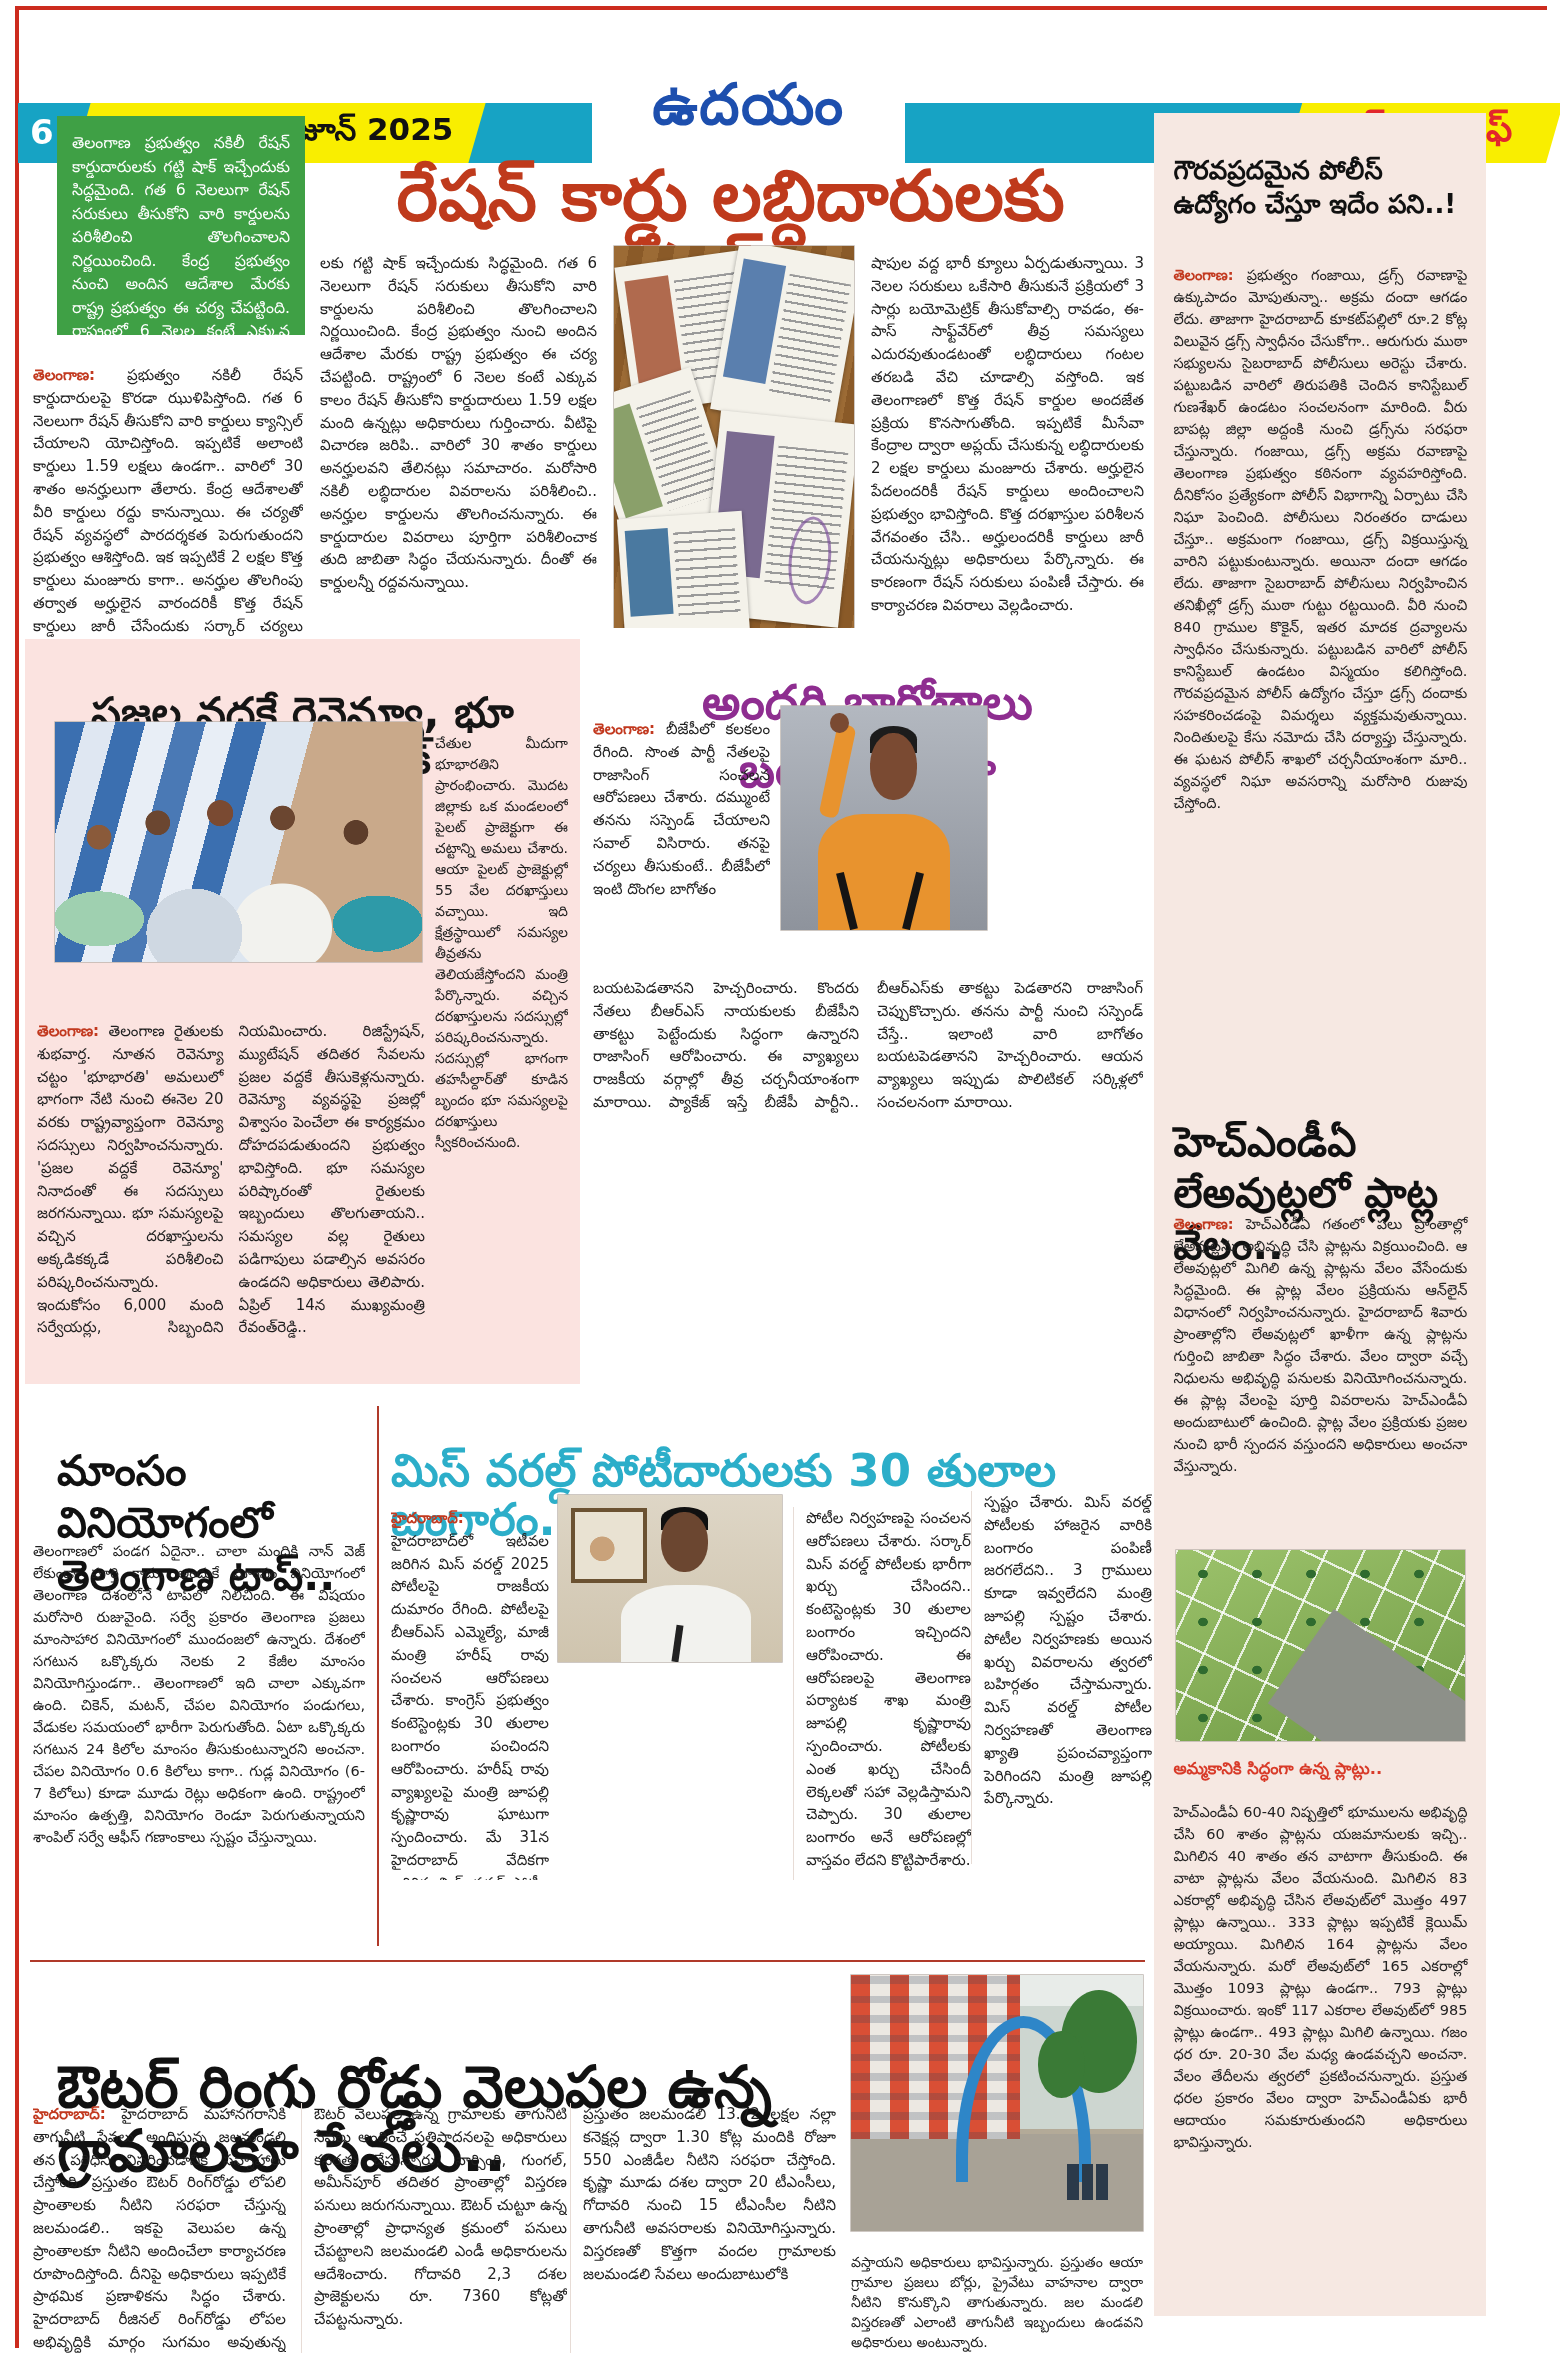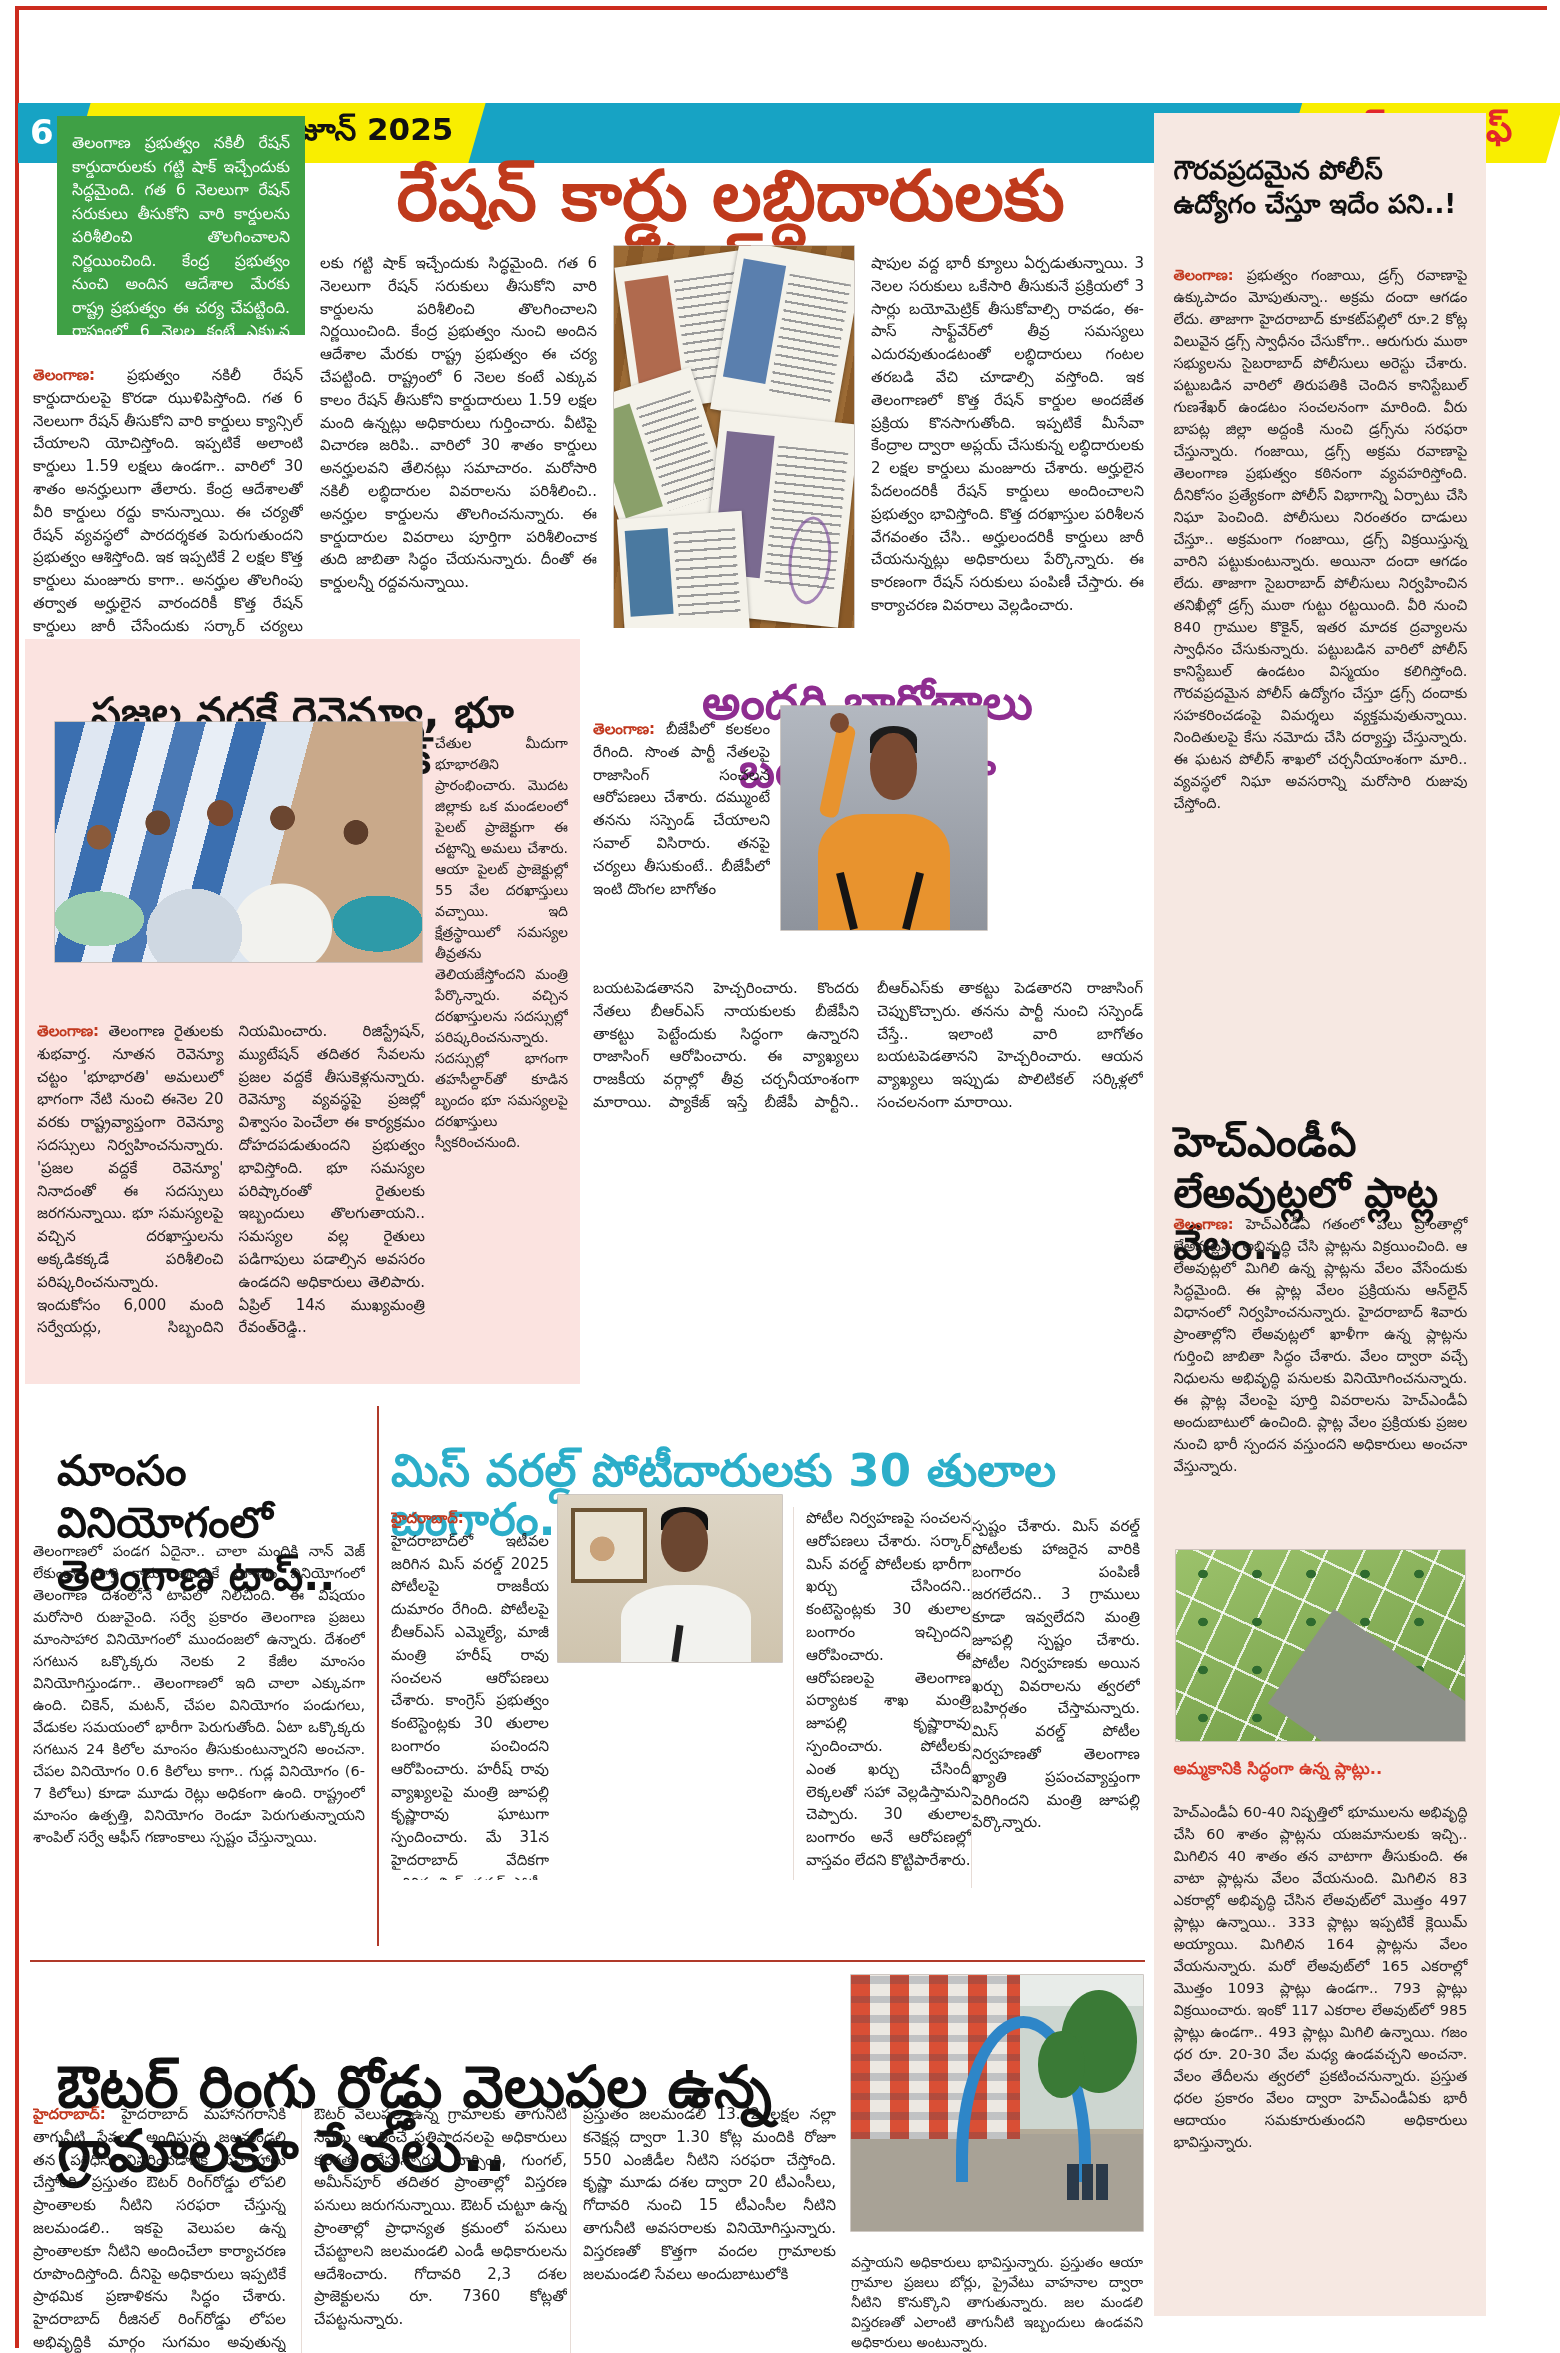--- a/index.html
+++ b/index.html
@@ -97,21 +97,21 @@
   .mw-c1{left:0;top:88px;width:158px;height:373px;}
   .photo-min{left:167px;top:91px;width:224px;height:167px;background:linear-gradient(#ded6c6,#cfc4ae);}
   .frame{position:absolute;left:6%;top:8%;width:30%;height:40%;background:
      radial-gradient(circle at 40% 55%,#c9a27a 0 12px,transparent 12.7px),#e9e2d2;border:4.5px solid #6b5232;}
   .head2{position:absolute;left:46%;top:10%;width:21%;height:36%;background:#6b4630;border-radius:48%;}
   .hair2{position:absolute;left:46%;top:7%;width:21%;height:14%;background:#101010;border-radius:50% 50% 0 0;}
   .shirt{position:absolute;left:28%;bottom:0;width:58%;height:46%;background:#f2f2ee;border-radius:42% 42% 0 0;}
   .micstand{position:absolute;left:52%;bottom:0;width:3%;height:22%;background:#222;transform:rotate(8deg);}
   .mw-c2{left:167px;top:268px;width:224px;height:192px;}
   .mw-c3{left:402px;top:88px;width:165px;height:373px;border-left:0.7px solid #e7dcd6;padding-left:12px;}
-  .mw-c4{left:580px;top:96px;width:168px;height:373px;border-left:0.7px solid #e7dcd6;}
+  .mw-c4{left:580px;top:72px;width:168px;height:373px;border-left:0.7px solid #e7dcd6;padding-left:12px;}
   .hline-red{left:30px;top:1960px;width:1115px;height:2.2px;background:#b03a2a;}
   
   .orr{left:30px;top:1975px;width:1115px;height:374px;background:#fff;}
   .orr-head{left:27px;top:33px;width:783px;font-size:58px;font-weight:800;color:#111;line-height:1.1;}
   .photo-water{left:821px;top:0;width:292px;height:256px;background:linear-gradient(#e8ece9 0 12%,#cdd6d0 12% 60%,#b3aa98 60% 62%,#a8a296 62% 100%);}
   .bldg{position:absolute;left:0;top:0;width:58%;height:64%;background:
      repeating-linear-gradient(0deg,rgba(40,60,90,.22) 0 7.5px,transparent 7.5px 19.4px),
      repeating-linear-gradient(90deg,#d94f35 0 19.4px,#ece8e2 19.4px 39px);}
   .arch{position:absolute;left:36%;top:16%;width:38%;height:60%;border:12px solid #2e86c8;border-bottom:0;
         border-radius:50% 50% 0 0/85% 85% 0 0;}
@@ -130,20 +130,23 @@
 <div class="page">
 
   <div class="abs rule-top"></div>
   <div class="abs rule-left"></div>
 
   <header class="abs mast">
     <div class="abs pageno">6</div>
     <div class="abs dateband">
       <div class="dateband-in">గురువారం 05 జూన్ 2025</div>
     </div>
+    <div class="abs logopanel">
+      <div class="logotext">ఉదయం</div>
+    </div>
     <div class="abs sectionband">
       <div class="sectionband-in">వర్క్ &amp; లైఫ్</div>
     </div>
   </header>
 
   <section>
     <div class="abs leadbox jt">తెలంగాణ ప్రభుత్వం నకిలీ రేషన్ కార్డుదారులకు గట్టి షాక్ ఇచ్చేందుకు సిద్ధమైంది. గత 6 నెలలుగా రేషన్ సరుకులు తీసుకోని వారి కార్డులను పరిశీలించి తొలగించాలని నిర్ణయించింది. కేంద్ర ప్రభుత్వం నుంచి అందిన ఆదేశాల మేరకు రాష్ట్ర ప్రభుత్వం ఈ చర్య చేపట్టింది. రాష్ట్రంలో 6 నెలల కంటే ఎక్కువ కాలం రేషన్ తీసుకోని కార్డుదారులు 1.59 లక్షల మంది ఉన్నట్లు అధికారులు గుర్తించారు.</div>
     <h1 class="abs ration-head">రేషన్ కార్డు లబ్ధిదారులకు షాక్..</h1>
     <p class="abs ration-left body-txt jt">
       <span class="dl">తెలంగాణ:</span>

